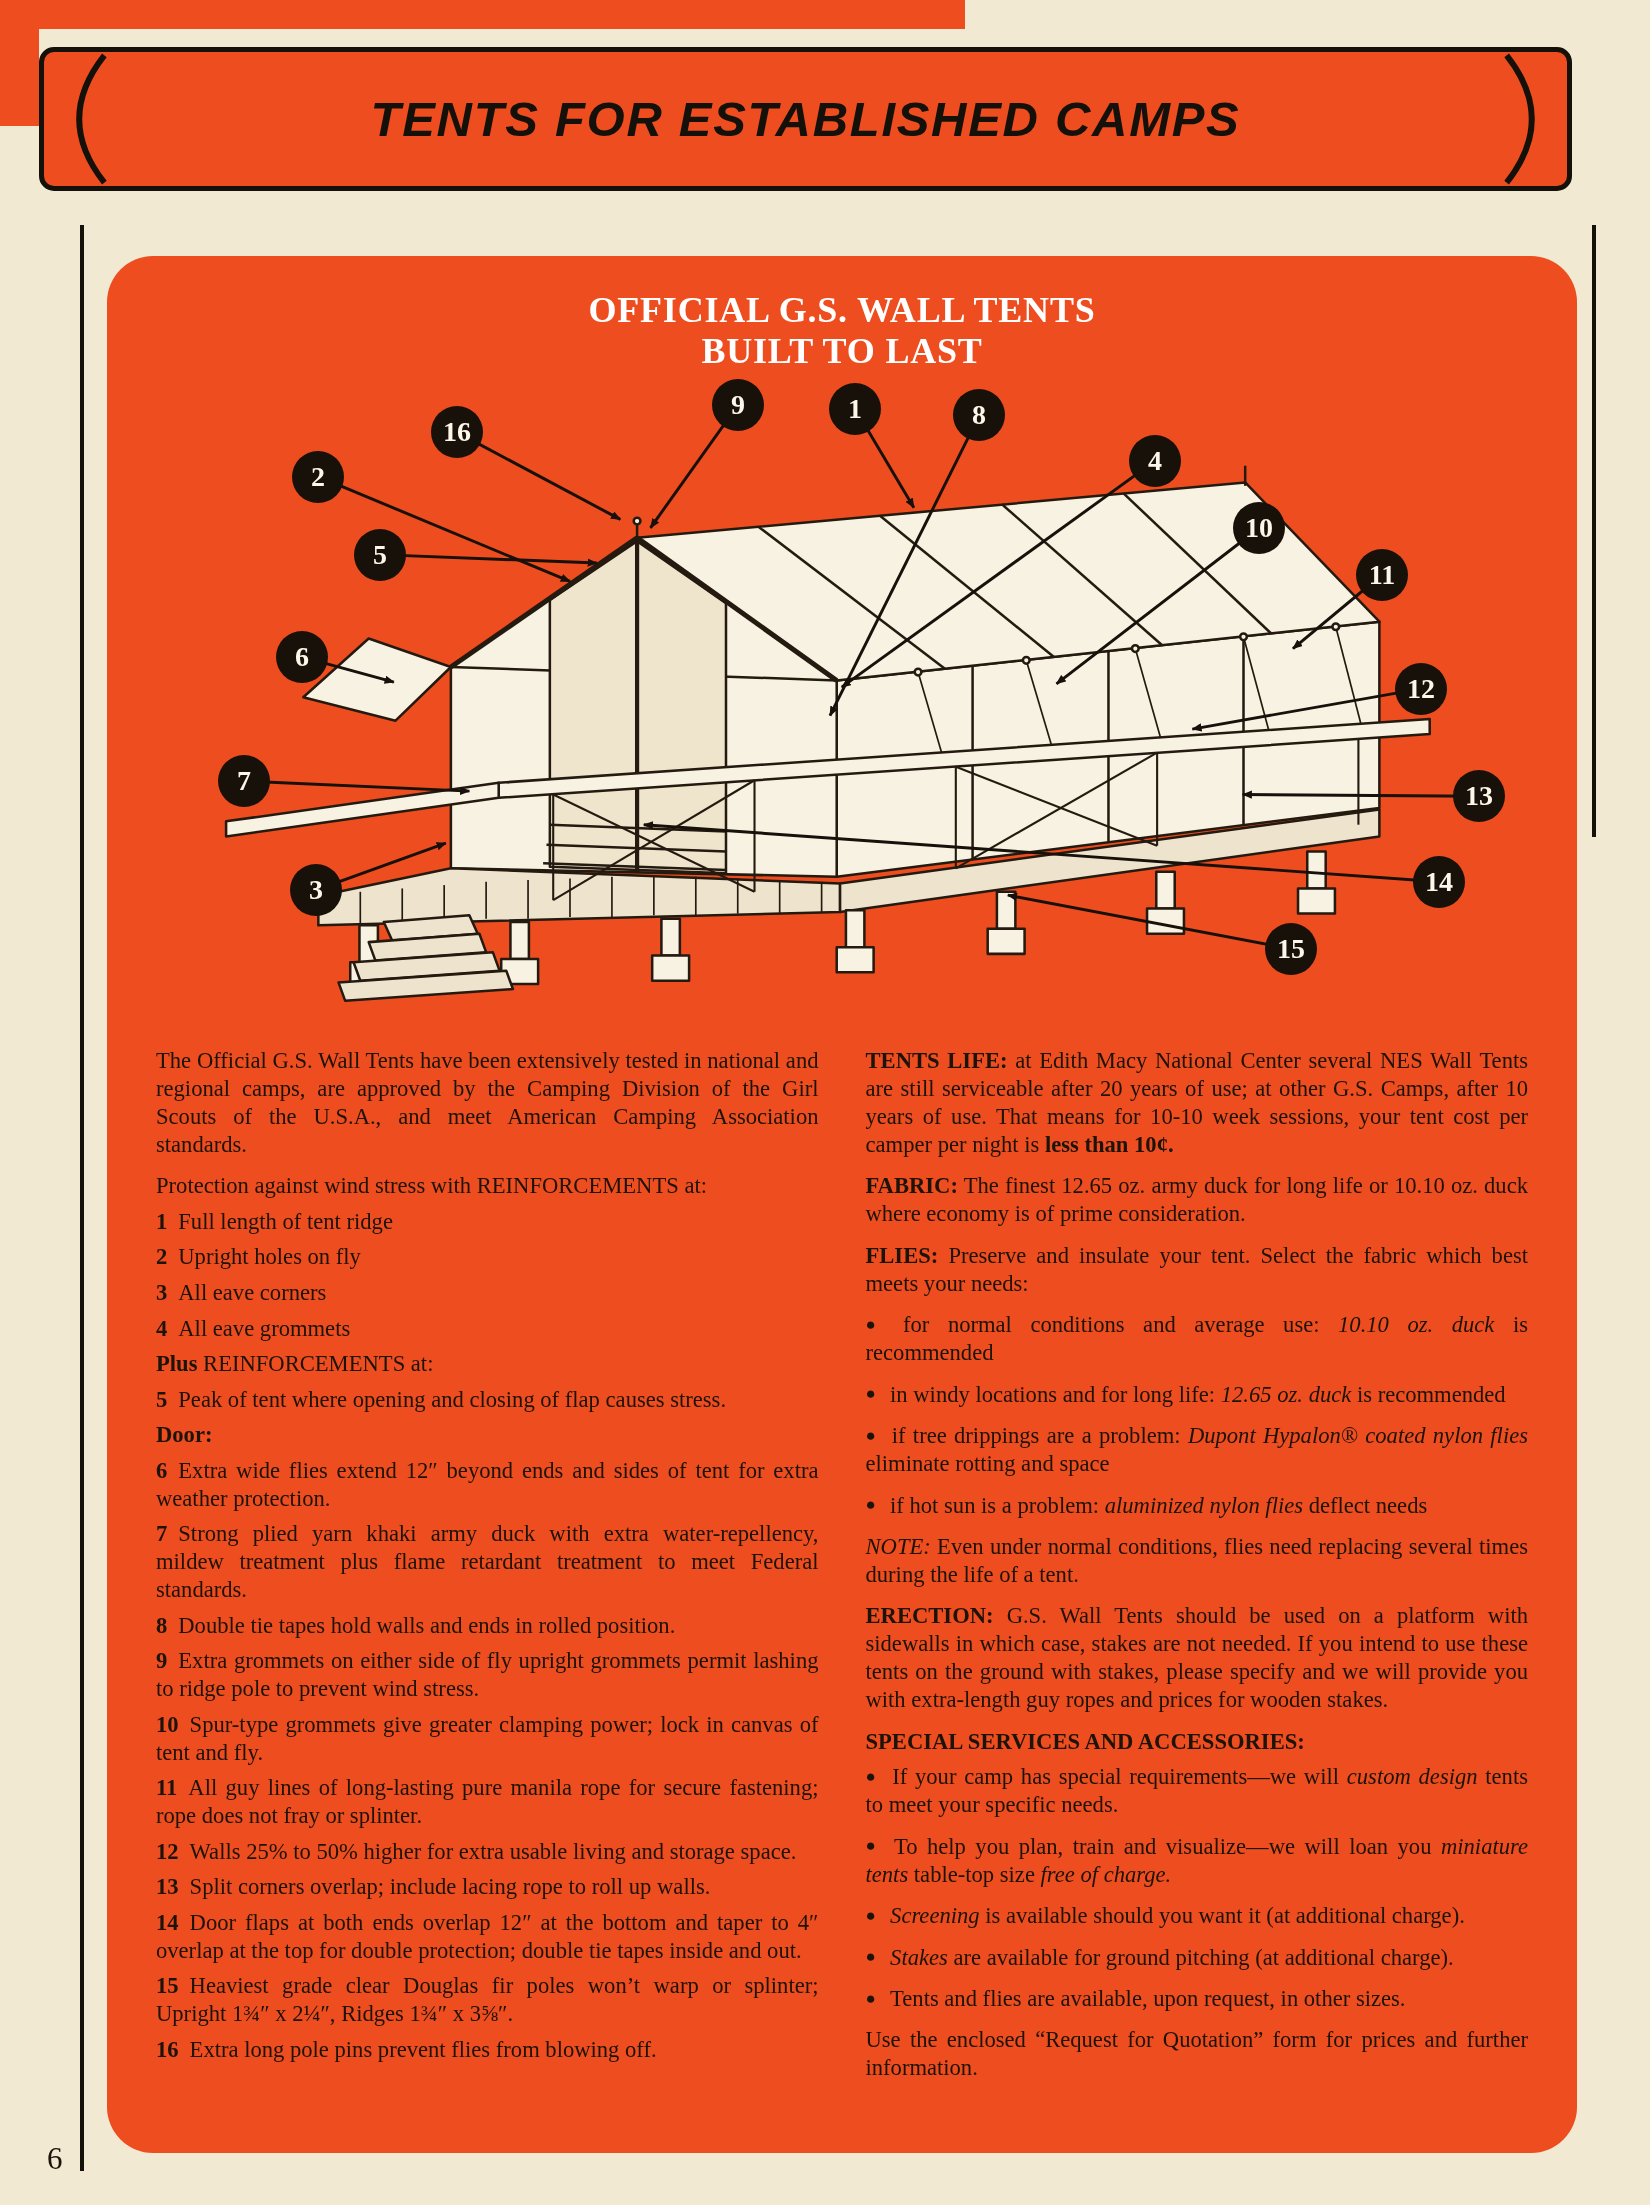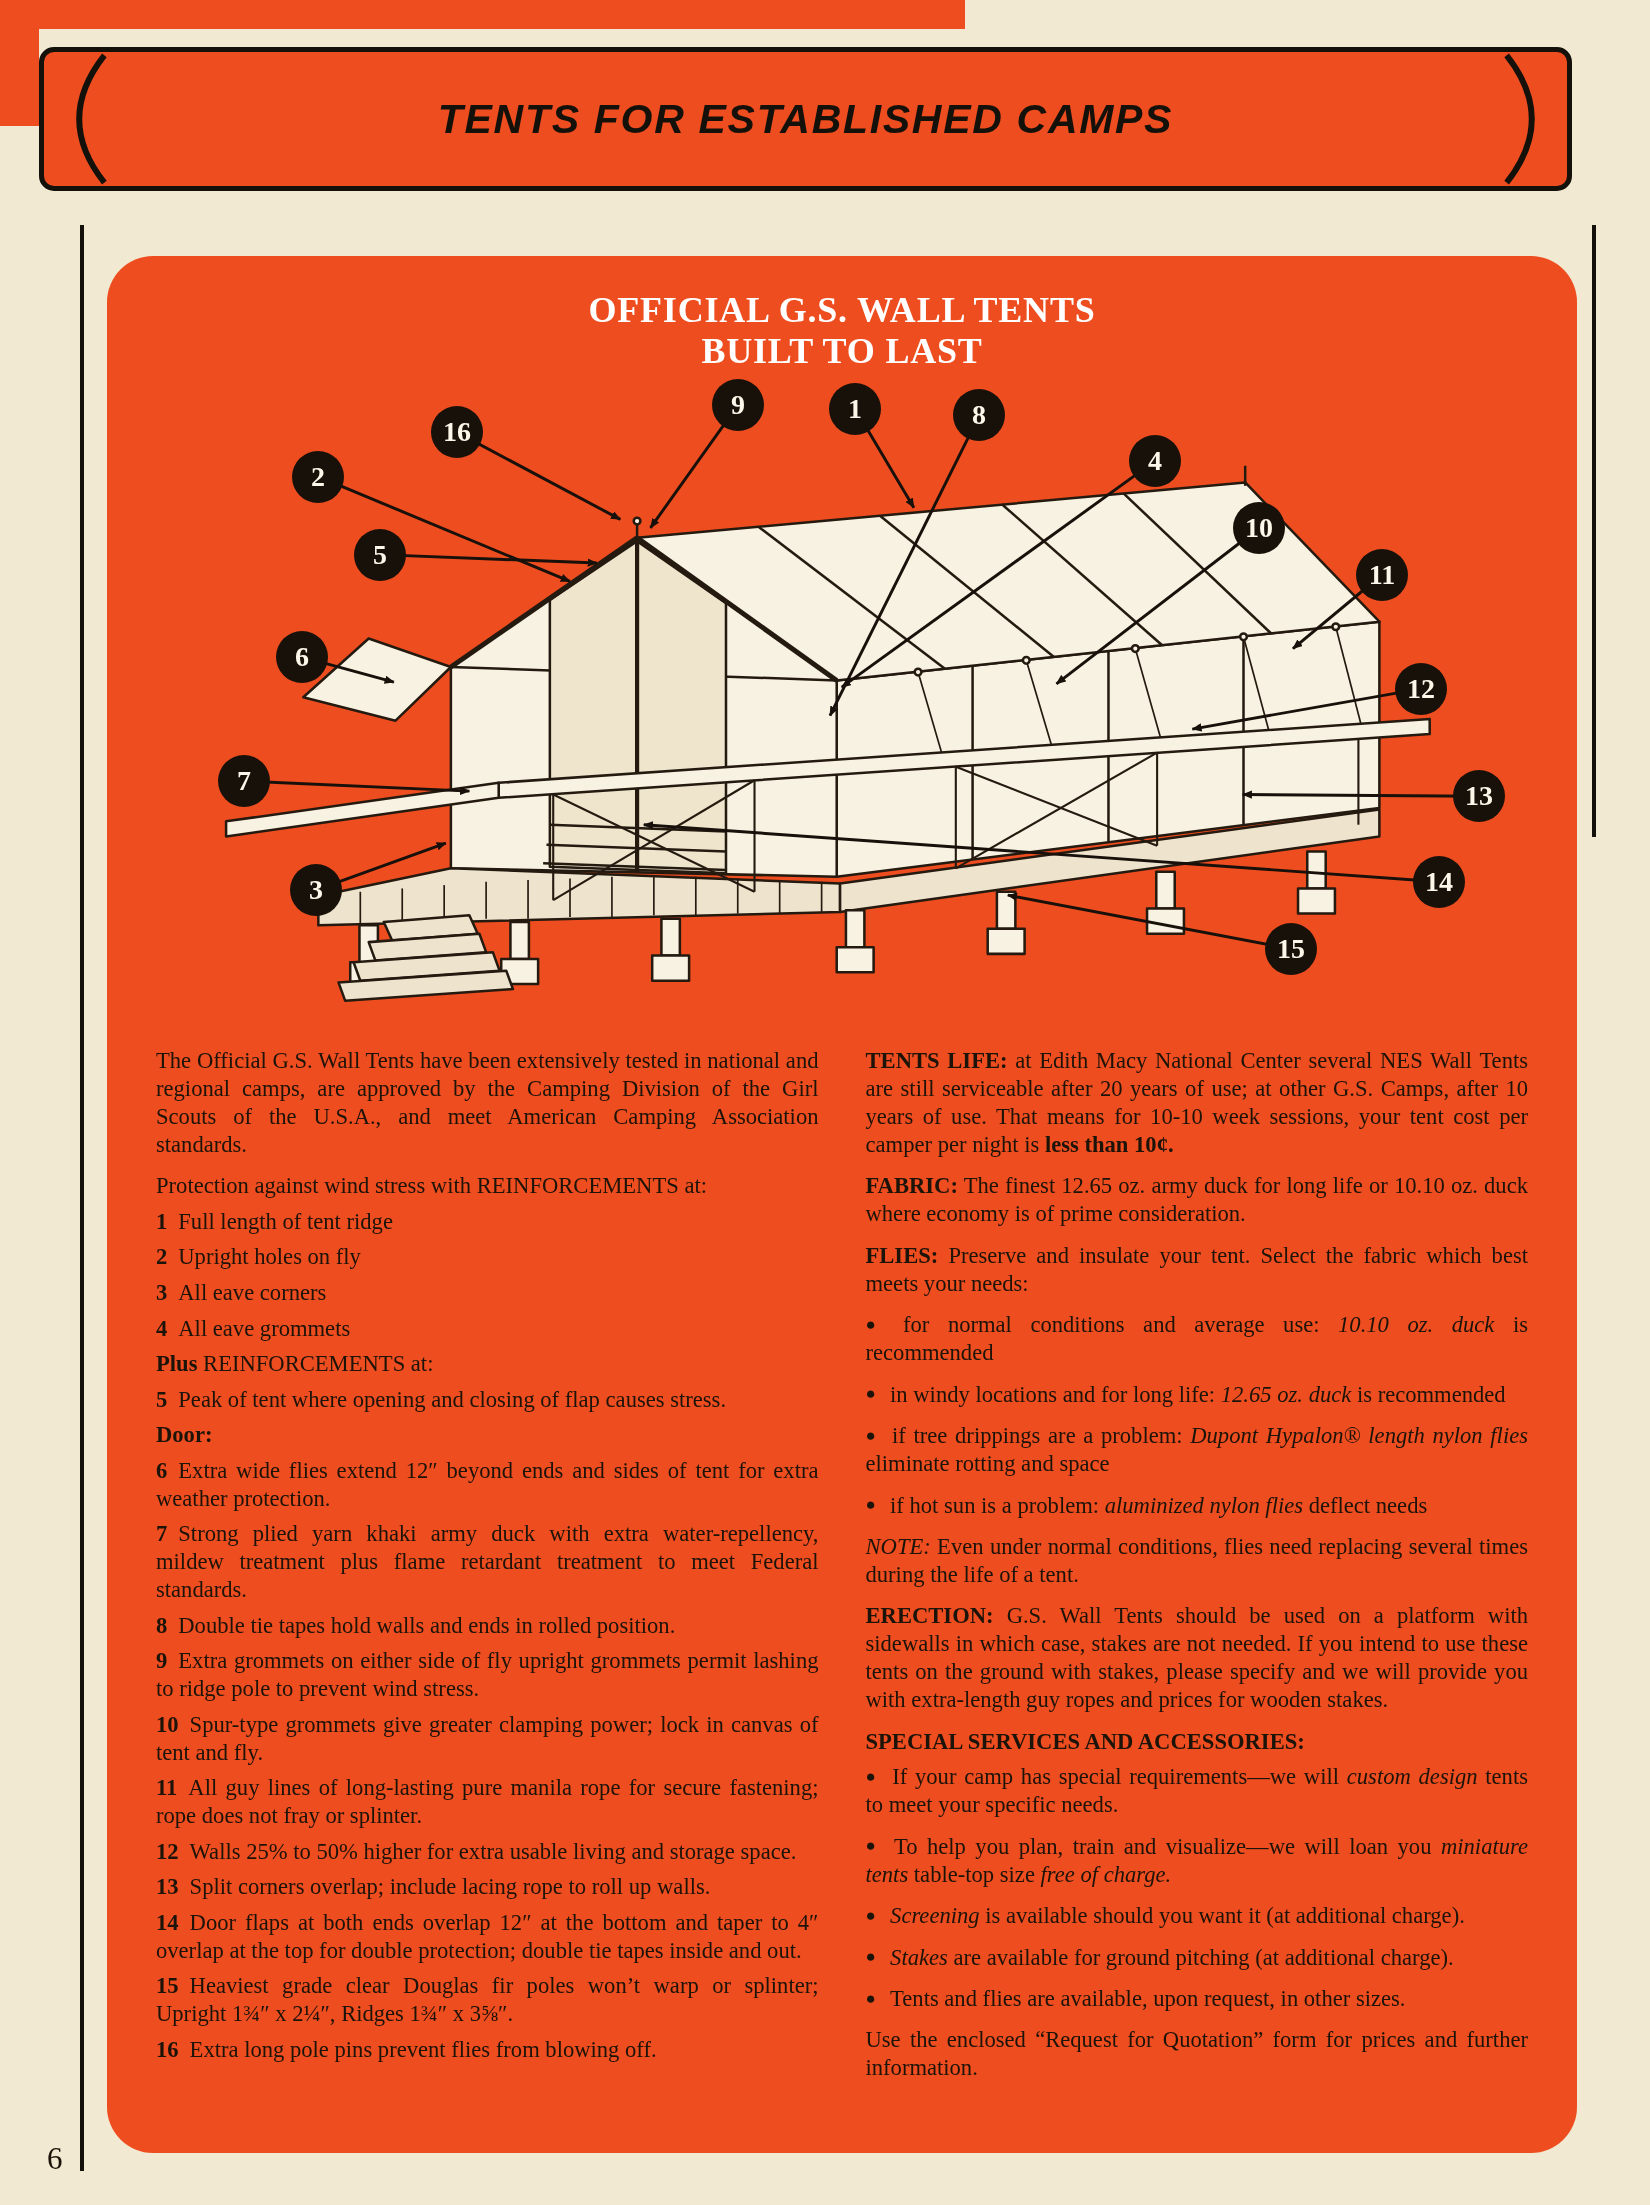--- a/index.html
+++ b/index.html
@@ -21,21 +21,21 @@
   .banner {
     position:absolute; left:39px; top:47px; width:1533px; height:144px;
     background:#ee4d1f; border:5.9px solid #14100a; border-radius:15px;
   }
   .banner-arcs { position:absolute; left:0; top:0; width:100%; height:100%; }
   .banner-title {
     position:absolute; width:100%; top:50%; transform:translateY(-50%);
     text-align:center;
     font-family:"Liberation Sans", sans-serif;
     font-style:italic; font-weight:bold;
-    font-size:41px; letter-spacing:1.7px; color:#14100a;
+    font-size:49px; letter-spacing:1.7px; color:#14100a;
   }
 
   
   .rule-left  { position:absolute; left:80px;  top:225px; width:4.2px; height:1946px; background:#14100a; }
   .rule-right { position:absolute; left:1592px; top:225px; width:4.2px; height:612px;  background:#14100a; }
 
   .page-num { position:absolute; left:47px; top:2141px; font-size:31px; color:#1c1309; }
 
   
   .card {
@@ -269,21 +269,21 @@
       <p class="tight"><span class="fnum">16</span><span>Extra long pole pins prevent flies from blowing off.</span></p>
     </div>
 
     <div class="col">
       <p><span class="b">TENTS LIFE:</span><span> at Edith Macy National Center several NES Wall Tents are still serviceable after 20 years of use; at other G.S. Camps, after 10 years of use. That means for 10-10 week sessions, your tent cost per camper per night is </span><span class="b">less than 10¢.</span></p>
       <p><span class="b">FABRIC:</span><span> The finest 12.65 oz. army duck for long life or 10.10 oz. duck where economy is of prime consideration.</span></p>
       <p><span class="b">FLIES:</span><span> Preserve and insulate your tent. Select the fabric which best meets your needs:</span></p>
 
       <p class="bullet"><span>for normal conditions and average use: </span><span class="i">10.10 oz. duck</span><span> is recommended</span></p>
       <p class="bullet"><span>in windy locations and for long life: </span><span class="i">12.65 oz. duck</span><span> is recommended</span></p>
-      <p class="bullet"><span>if tree drippings are a problem: </span><span class="i">Dupont Hypalon® length nylon flies</span><span> eliminate rotting and space</span></p>
+      <p class="bullet"><span>if tree drippings are a problem: </span><span class="i">Dupont Hypalon® coated nylon flies</span><span> eliminate rotting and space</span></p>
       <p class="bullet"><span>if hot sun is a problem: </span><span class="i">aluminized nylon flies</span><span> deflect needs</span></p>
 
       <p><span class="i">NOTE:</span><span> Even under normal conditions, flies need replacing several times during the life of a tent.</span></p>
       <p><span class="b">ERECTION:</span><span> G.S. Wall Tents should be used on a platform with sidewalls in which case, stakes are not needed. If you intend to use these tents on the ground with stakes, please specify and we will provide you with extra-length guy ropes and prices for wooden stakes.</span></p>
 
       <p class="tight hb">SPECIAL SERVICES AND ACCESSORIES:</p>
 
       <p class="bullet"><span>If your camp has special requirements—we will </span><span class="i">custom design</span><span> tents to meet your specific needs.</span></p>
       <p class="bullet"><span>To help you plan, train and visualize—we will loan you </span><span class="i">miniature tents</span><span> table-top size </span><span class="i">free of charge.</span></p>
       <p class="bullet"><span class="i">Screening</span><span> is available should you want it (at additional charge).</span></p>

